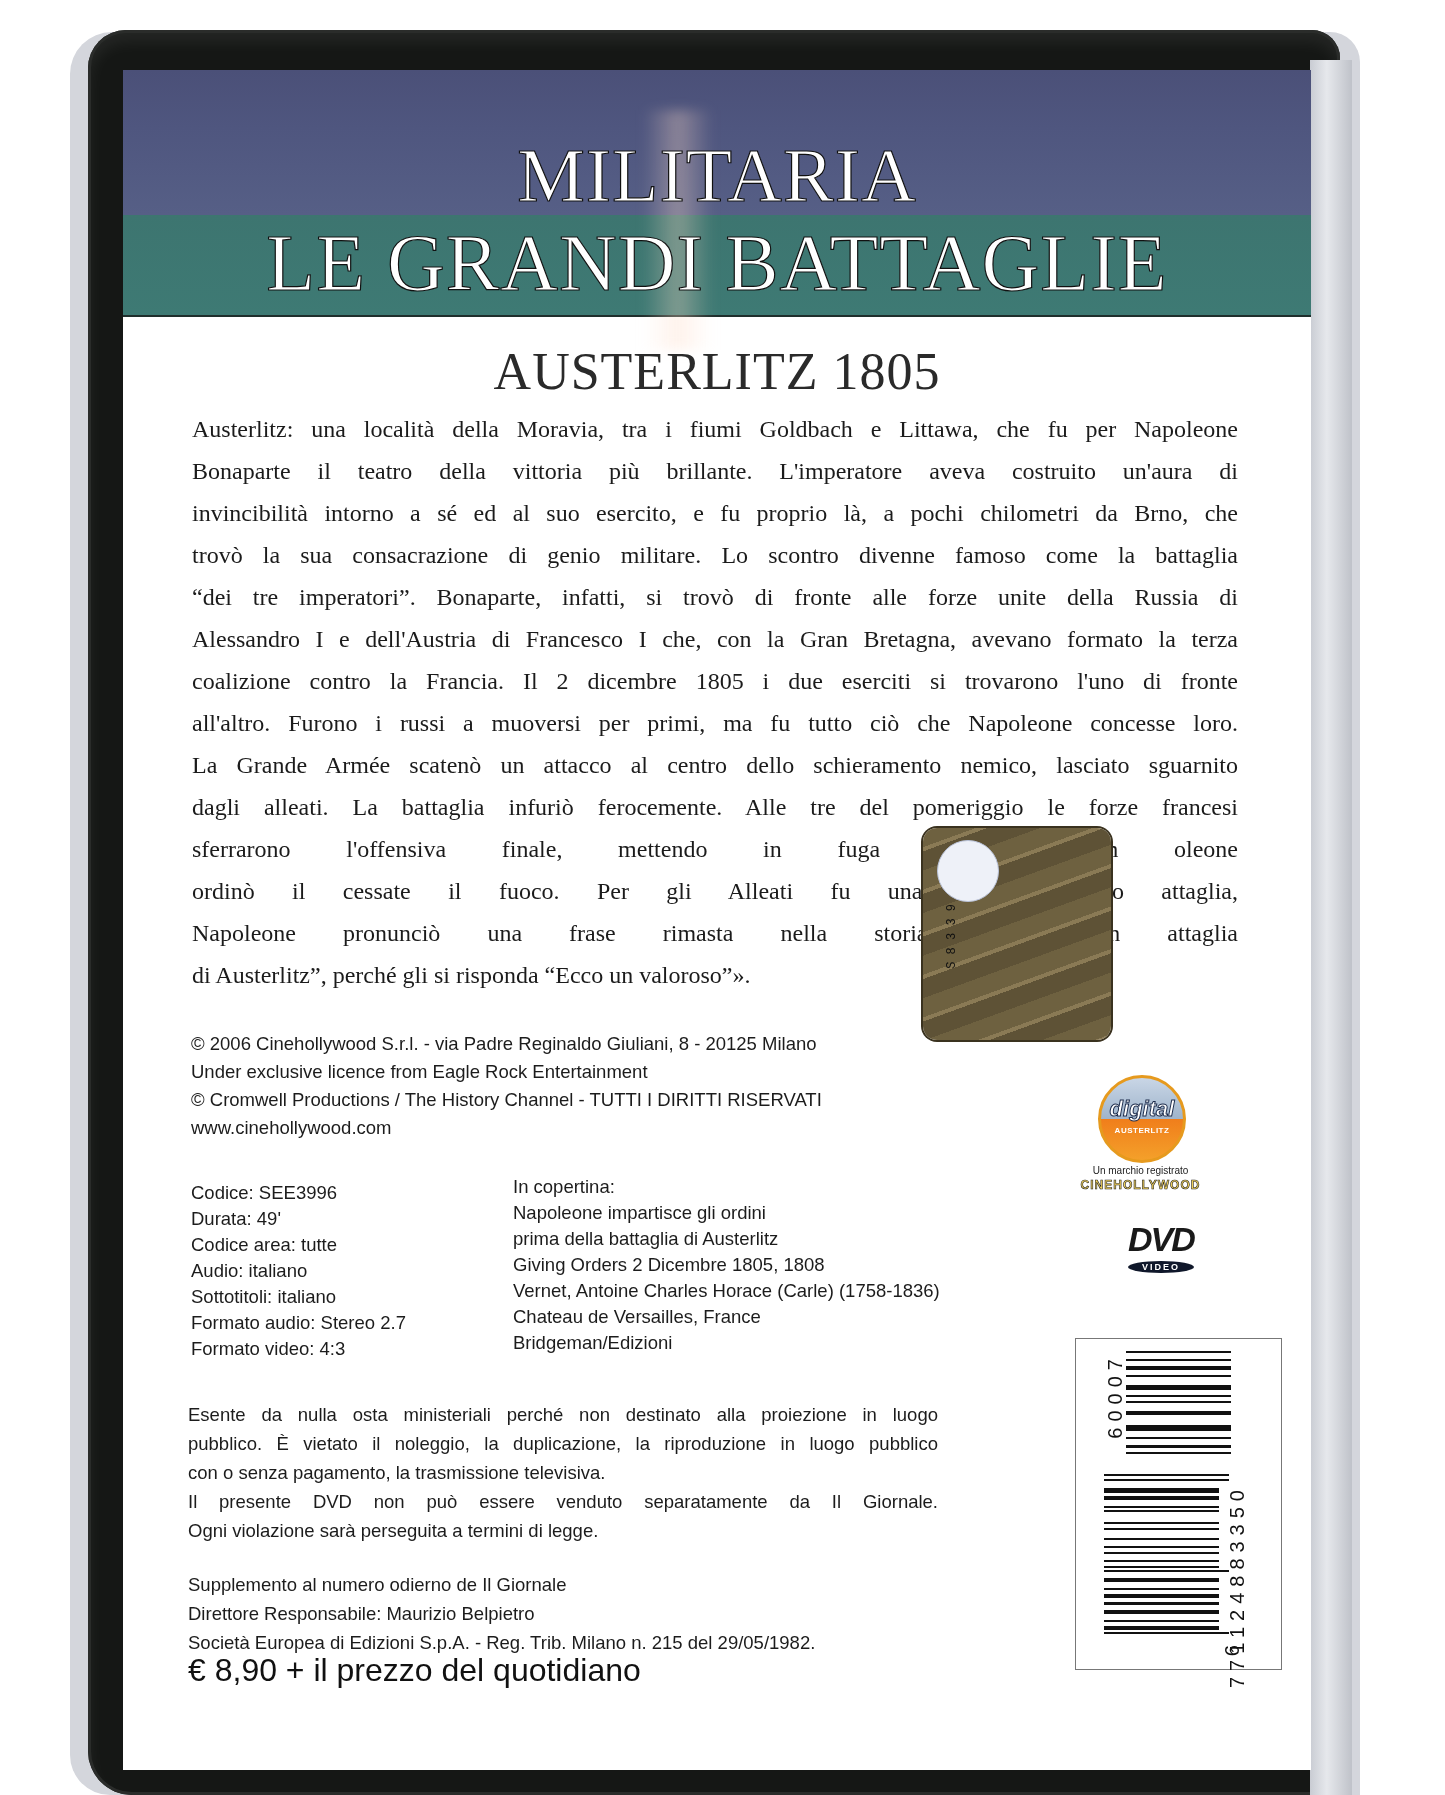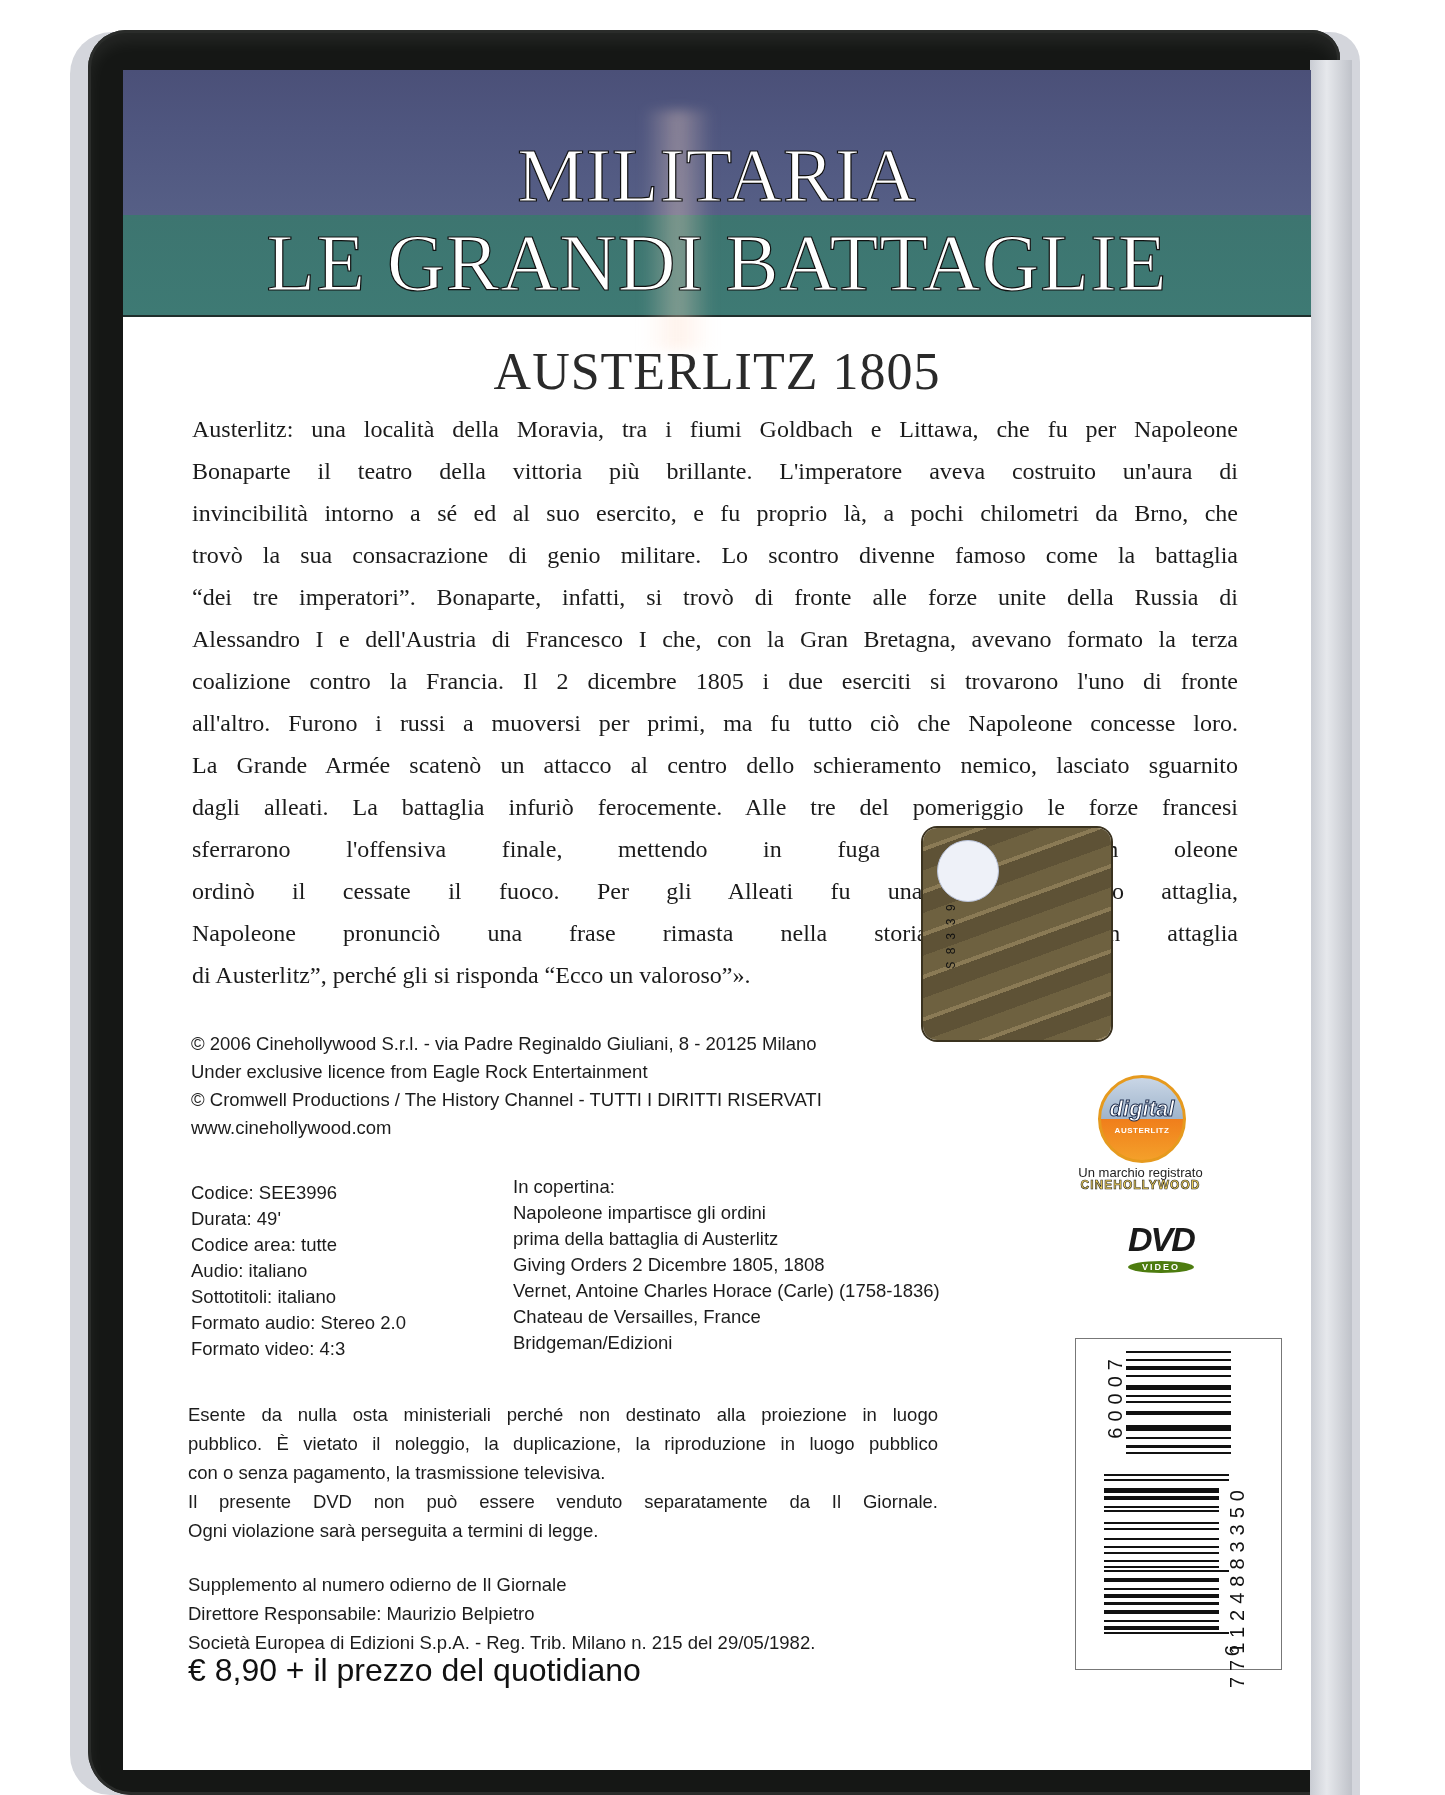--- a/index.html
+++ b/index.html
@@ -29,25 +29,25 @@
   .specs{position:absolute;left:68px;top:1110px;font-size:18.5px;line-height:26px;color:#1c1c1c;}
   .cover{position:absolute;left:390px;top:1104px;font-size:18.5px;line-height:26px;color:#1c1c1c;}
   .legal{position:absolute;left:65px;top:1330px;width:750px;font-size:18.5px;line-height:29px;color:#1c1c1c;text-align:justify;}
   .legal .j{text-align-last:justify;}
   .publisher{position:absolute;left:65px;top:1500px;font-size:18.5px;line-height:29px;color:#1c1c1c;}
   .price{position:absolute;left:65px;top:1582px;font-size:32px;color:#111;}
   .logo-digital{position:absolute;left:975px;top:1005px;width:82px;height:82px;border-radius:50%;
                 background:linear-gradient(180deg,#c9d6e6 0%,#9fb4cb 50%,#f07e1b 50%,#f4a02a 100%);border:3px solid #e69a1e;}
   .logo-digital .w1{position:absolute;left:0;top:18px;width:100%;text-align:center;color:#fff;font-weight:bold;font-style:italic;font-size:22px;-webkit-text-stroke:1px #1b2a4a;}
   .logo-digital .w2{position:absolute;left:0;top:48px;width:100%;text-align:center;color:#fff;font-size:8px;font-weight:bold;letter-spacing:0.5px;}
-  .trademark{position:absolute;left:935px;top:1095px;width:165px;text-align:center;font-size:13px;color:#222;}
+  .trademark{position:absolute;left:935px;top:1095px;width:165px;text-align:center;font-size:10px;color:#222;}
   .cinehollywood{position:absolute;left:925px;top:1108px;width:185px;text-align:center;font-size:12px;font-weight:bold;color:#f4d35a;letter-spacing:1px;-webkit-text-stroke:0.6px #222;}
   .dvd-logo{position:absolute;left:1005px;top:1152px;width:100px;text-align:left;}
   .dvd-logo .big{font-family:"Liberation Sans",sans-serif;font-weight:bold;font-style:italic;font-size:34px;color:#1a1a1a;letter-spacing:-2px;line-height:34px;}
-  .dvd-logo .small{display:inline-block;background:#4d7c0f;color:#fff;font-size:9px;font-weight:bold;letter-spacing:2px;padding:1px 14px;border-radius:50%;}
+  .dvd-logo .small{display:inline-block;background:#0f172a;color:#fff;font-size:9px;font-weight:bold;letter-spacing:2px;padding:1px 14px;border-radius:50%;}
   .barcode-box{position:absolute;left:952px;top:1268px;width:205px;height:330px;border:1px solid #777;background:#fff;}
   .bars{position:absolute;}
   .bars div{position:absolute;left:0;background:#111;}
   .bc-text{position:absolute;font-family:"Liberation Sans",sans-serif;color:#111;writing-mode:vertical-rl;transform:rotate(180deg);letter-spacing:6px;}
   .bc-supp{left:28px;top:14px;font-size:20px;}
   .bc-main{left:150px;top:145px;font-size:20px;}
   .bc-first{position:absolute;left:150px;top:300px;font-size:20px;color:#111;transform:rotate(90deg);}
 </style>
 </head>
 <body>
@@ -93,21 +93,21 @@
     <div>© Cromwell Productions / The History Channel - TUTTI I DIRITTI RISERVATI</div>
     <div>www.cinehollywood.com</div>
   </div>
 
   <div class="specs">
     <div>Codice: SEE3996</div>
     <div>Durata: 49'</div>
     <div>Codice area: tutte</div>
     <div>Audio: italiano</div>
     <div>Sottotitoli: italiano</div>
-    <div>Formato audio: Stereo 2.0</div>
+    <div>Formato audio: Stereo 2.7</div>
     <div>Formato video: 4:3</div>
   </div>
 
   <div class="cover">
     <div>In copertina:</div>
     <div>Napoleone impartisce gli ordini</div>
     <div>prima della battaglia di Austerlitz</div>
     <div>Giving Orders 2 Dicembre 1805, 1808</div>
     <div>Vernet, Antoine Charles Horace (Carle) (1758-1836)</div>
     <div>Chateau de Versailles, France</div>

